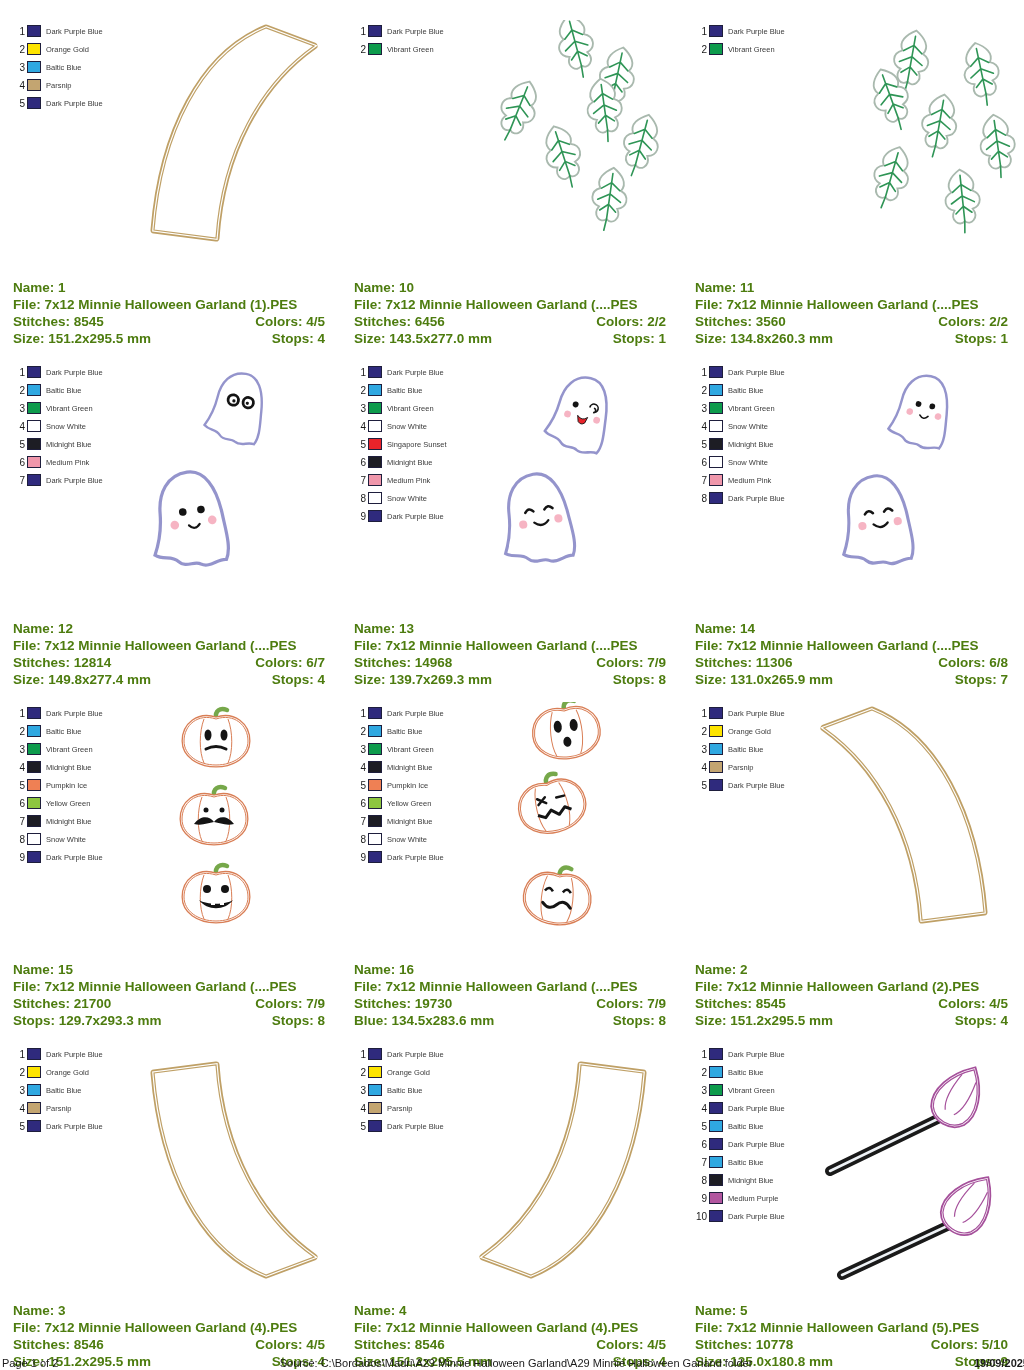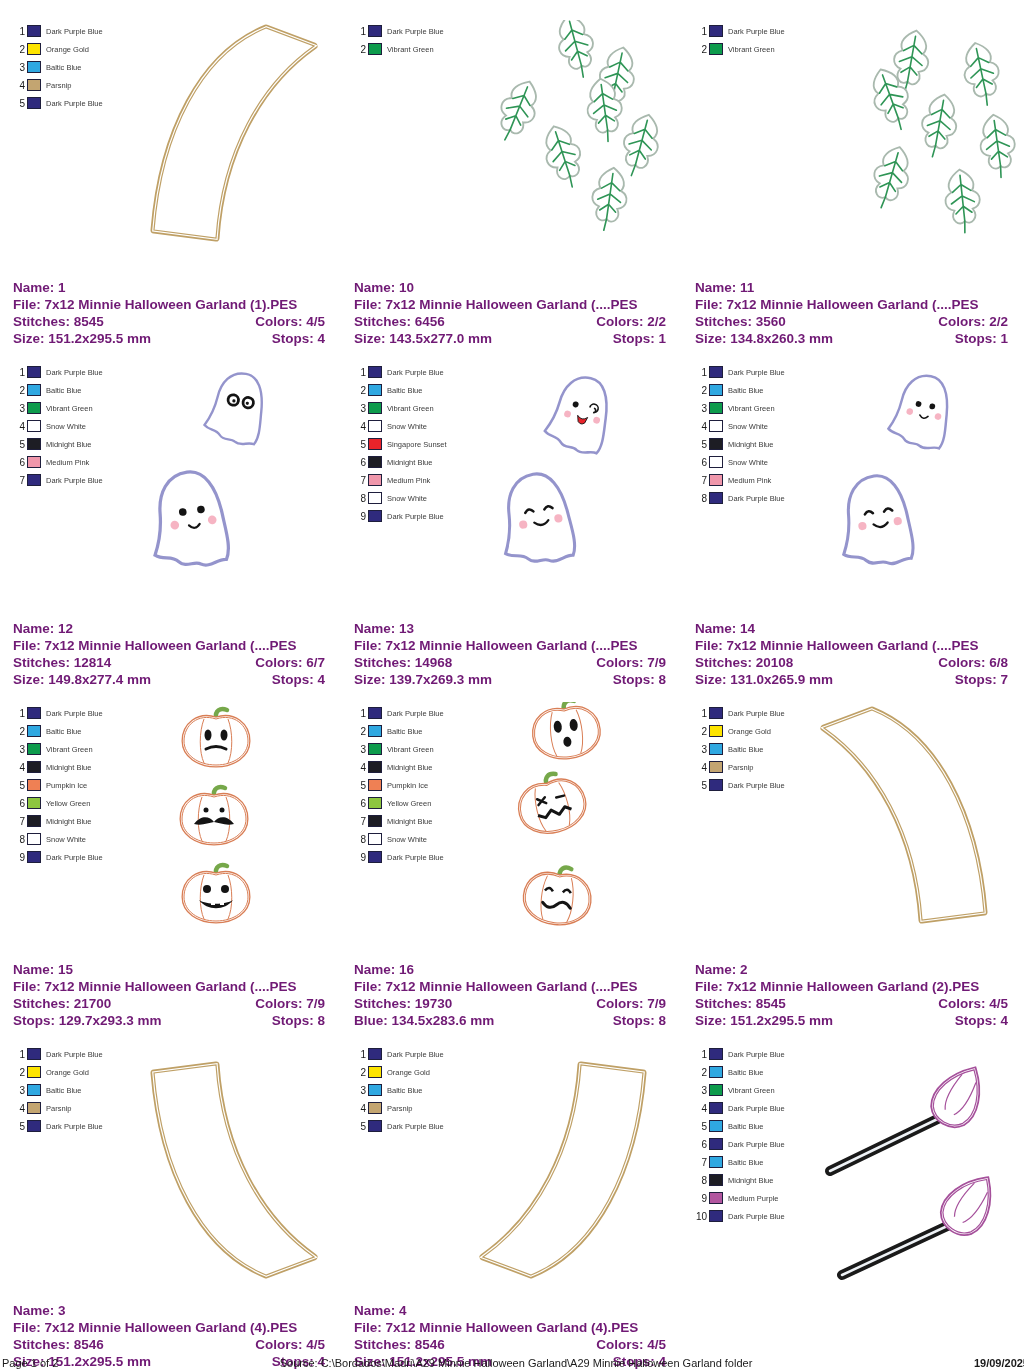--- a/index.html
+++ b/index.html
@@ -6,21 +6,21 @@
   body{width:1024px;height:1370px;position:relative;font-family:"Liberation Sans",sans-serif;overflow:hidden;}
   .grid{position:absolute;left:0;top:16px;width:1024px;display:grid;grid-template-columns:341px 341px 342px;grid-auto-rows:341px;}
   .cell{position:relative;}
   .threads{position:absolute;left:13px;top:6px;}
   .thread{display:flex;align-items:center;height:18px;}
   .tnum{min-width:12px;text-align:right;font-size:10px;color:#1a1a1a;margin-right:2px;}
   .tswatch{width:14px;height:12px;border:1px solid #1e1e3c;box-sizing:border-box;flex:0 0 auto;}
   .tlabel{font-size:7.5px;color:#3c3c3c;margin-left:5px;white-space:nowrap;}
   .art{position:absolute;left:118px;top:4px;width:220px;height:240px;}
   .art svg{display:block;}
-  .info{position:absolute;left:13px;right:16px;bottom:10px;font-weight:bold;font-size:13.5px;line-height:17px;color:#701a75;}
+  .info{position:absolute;left:13px;right:16px;bottom:10px;font-weight:bold;font-size:13.5px;line-height:17px;color:#4d7c0f;}
   .info-line{white-space:nowrap;overflow:hidden;}
   .info-row{display:flex;justify-content:space-between;}
   .footer{position:absolute;left:0;bottom:1px;width:1024px;height:16px;font-size:11px;color:#1a1a1a;padding-left:8px;}
   .footer .fl{position:absolute;left:2px;bottom:0;}
   .footer .fc{position:absolute;left:50%;transform:translateX(-50%);bottom:0;white-space:nowrap;}
   .footer .fr{position:absolute;right:3px;bottom:0;font-weight:bold;}
 </style>
 </head>
 <body>
 
@@ -407,21 +407,21 @@
             <path d="M43,57 Q50,64 57,57" stroke="#141414" stroke-width="2.2" fill="none" stroke-linecap="round"></path>
             <circle cx="32" cy="57" r="4" fill="#f4a7b9" opacity=".85"></circle>
             <circle cx="67" cy="57" r="4" fill="#f4a7b9" opacity=".85"></circle>
           </g>
         </svg>
       </div>
     <div class="info">
       <div class="info-line">Name: 14</div>
       <div class="info-line">File: 7x12 Minnie Halloween Garland (....PES</div>
       <div class="info-row">
-        <span>Stitches: 20108</span>
+        <span>Stitches: 11306</span>
         <span>Colors: 6/8</span>
       </div>
       <div class="info-row">
         <span>Size: 131.0x265.9 mm</span>
         <span>Stops: 7</span>
       </div>
     </div>
   </div>
 
   <div class="cell">
@@ -836,20 +836,32 @@
           <path d="M42,232 L158,178" stroke="#1a1a1a" stroke-width="10" stroke-linecap="round"></path>
           <path d="M42,232 L158,178" stroke="#eef2f6" stroke-width="2.5" stroke-linecap="round"></path>
           <g transform="translate(166,166) rotate(35)">
       <path d="M0,-36 C-17,-20 -25,2 -17,16 C-9,27 9,27 17,16 C25,2 17,-20 0,-36 Z" fill="#fff" stroke="#a5509b" stroke-width="6"></path>
       <path d="M0,-36 C-17,-20 -25,2 -17,16 C-9,27 9,27 17,16 C25,2 17,-20 0,-36 Z" fill="#fff" stroke="#fff" stroke-width="2.5"></path>
       <path d="M0,-36 C-17,-20 -25,2 -17,16 C-9,27 9,27 17,16 C25,2 17,-20 0,-36 Z" fill="none" stroke="#a5509b" stroke-width="1.2"></path>
       <path d="M-8,-26 C-11,-8 -10,6 -5,13 M8,-26 C11,-8 10,6 5,13" fill="none" stroke="#a5509b" stroke-width="1.2"></path>
           </g>
         </svg>
       </div>
+    <div class="info">
+      <div class="info-line">Name: 5</div>
+      <div class="info-line">File: 7x12 Minnie Halloween Garland (5).PES</div>
+      <div class="info-row">
+        <span>Stitches: 10778</span>
+        <span>Colors: 5/10</span>
+      </div>
+      <div class="info-row">
+        <span>Size: 125.0x180.8 mm</span>
+        <span>Stops: 9</span>
+      </div>
+    </div>
   </div>
 </div>
 
 <div class="footer">
   <span class="fl">Page 1 of 2</span>
   <span class="fc">Source: C:\Bordados\Madri\A29 Minnie Halloween Garland\A29 Minnie Halloween Garland folder</span>
   <span class="fr">19/09/2025</span>
 </div>
 
 </body></html>

